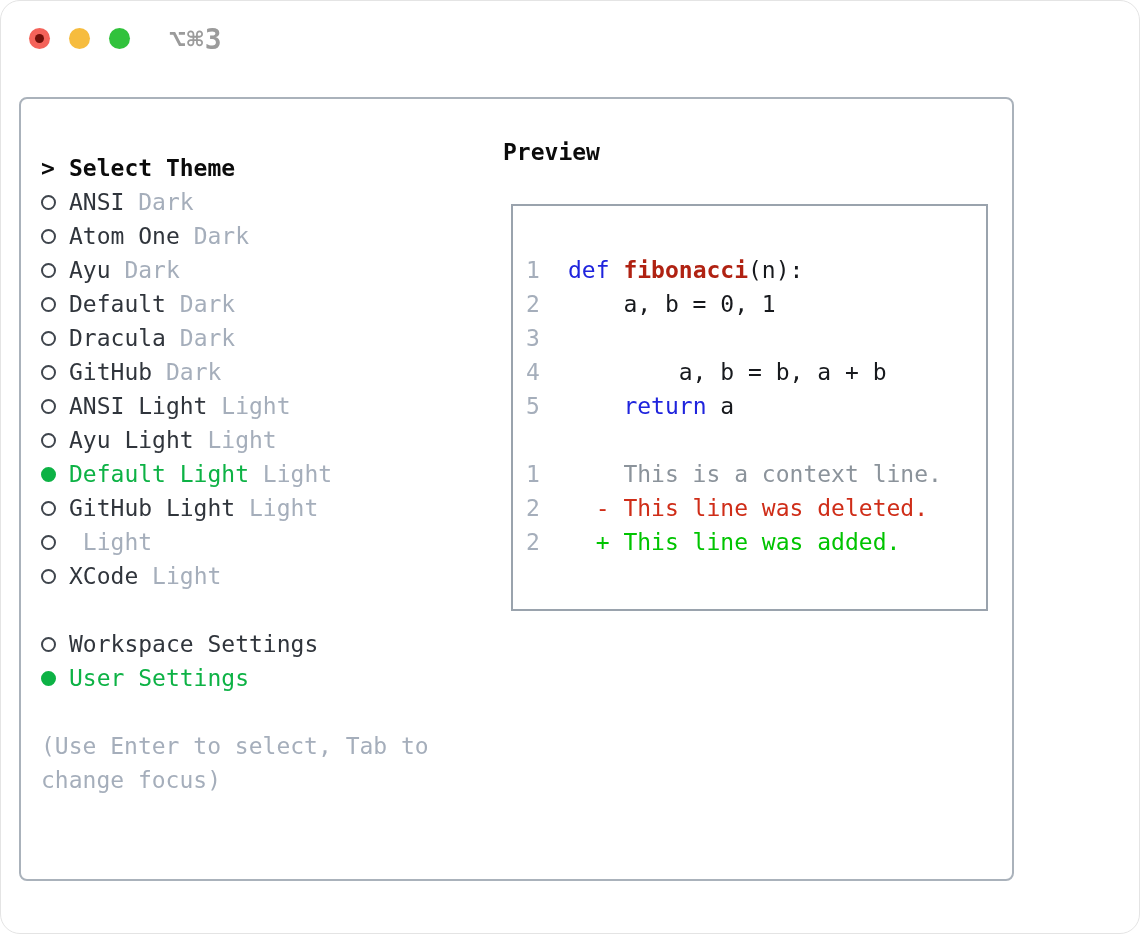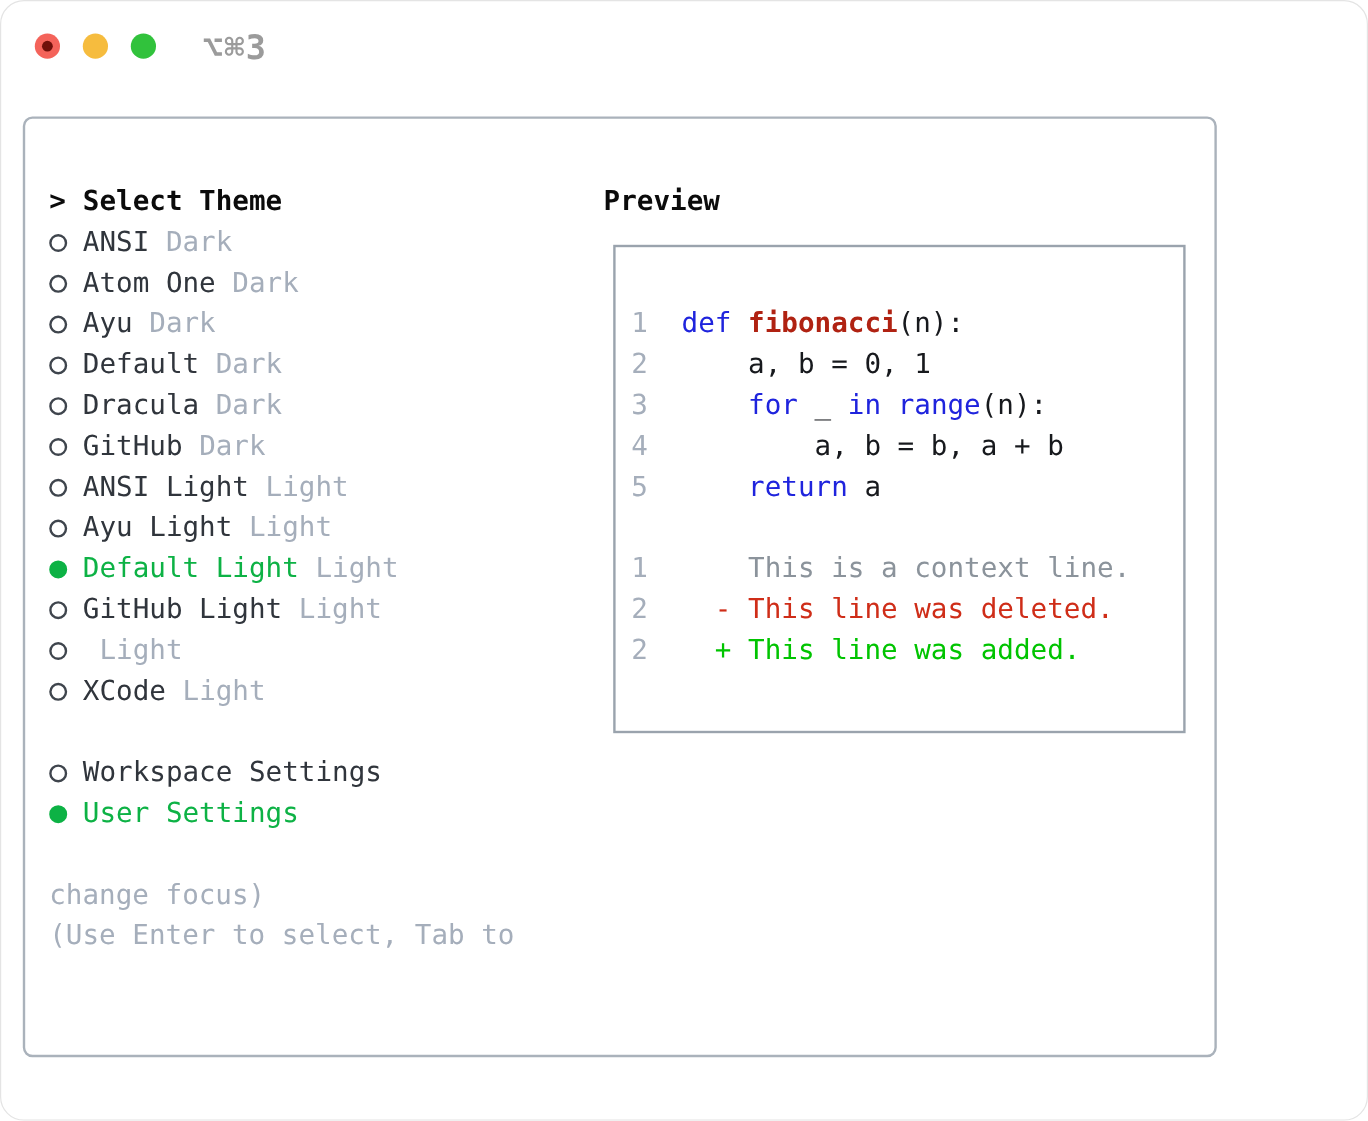--- a/index.html
+++ b/index.html
@@ -27,21 +27,21 @@
   .radio{width:15px;height:15px;box-sizing:border-box;border:2px solid #3f454d;border-radius:50%;}
   .radio.sel{background:var(--selected_green);border-color:var(--selected_green);}
   .title{font-weight:bold;color:var(--heading_black);}
   .name{color:var(--text_dark);}
   .row.selected .name{color:var(--selected_green);}
   .variant{color:var(--muted_gray);margin-left:1ch;}
   .section-title .label{color:var(--heading_black);}
   .spacer{height:34px;}
   .hint{color:var(--muted_gray);}
   
-  .preview-title{position:absolute;left:482px;top:52px;height:34px;line-height:34px;
+  .preview-title{position:absolute;left:482px;top:36px;height:34px;line-height:34px;
                  font-size:23px;font-weight:bold;color:var(--heading_black);}
   .preview-box{position:absolute;left:490px;top:105px;width:477px;height:407px;
                box-sizing:border-box;border:2px solid var(--preview_border);background:#fff;}
   .codewrap{position:absolute;left:13px;top:47px;font-size:23px;line-height:34px;}
   .cl{display:flex;height:34px;align-items:center;}
   .ln{width:42px;flex:none;color:var(--muted_gray);white-space:pre;}
   .code{white-space:pre;color:var(--code_plain);}
   .seg-keyword{color:var(--keyword_blue);}
   .seg-function{color:var(--function_red);font-weight:bold;}
   .seg-plain{color:var(--code_plain);}
@@ -171,40 +171,39 @@
             <span class="marker">
               <span class="radio sel"></span>
             </span>
             <span class="name">User Settings</span>
           </div>
         </div>
 
       <div class="spacer"></div>
 
       <div class="hint">
+        <div>(Use Enter to select, Tab to</div>
         <div>change focus)</div>
-        <div>(Use Enter to select, Tab to</div>
       </div>
     </div>
 
     <div class="preview-title">Preview</div>
 
     <div class="preview-box">
       <div class="codewrap" id="code-lines">
           <div class="cl">
             <span class="ln">1</span>
             <span class="code"><span class="seg-keyword">def </span><span class="seg-function">fibonacci</span><span class="seg-plain">(n):</span></span>
           </div>
           <div class="cl">
             <span class="ln">2</span>
             <span class="code"><span class="seg-plain">    a, b = 0, 1</span></span>
           </div>
           <div class="cl">
             <span class="ln">3</span>
-            <span class="code"><span class="seg-plain">    </span><span class="seg-keyword">for</span><span class="seg-plain"> _ </span><span class="seg-keyword">in</span><span class="seg-plain"> </span><span class="seg-keyword">range</span><span class="seg-plain">(n):</span></span>
           </div>
           <div class="cl">
             <span class="ln">4</span>
             <span class="code"><span class="seg-plain">        a, b = b, a + b</span></span>
           </div>
           <div class="cl">
             <span class="ln">5</span>
             <span class="code"><span class="seg-plain">    </span><span class="seg-keyword">return</span><span class="seg-plain"> a</span></span>
           </div>
           <div class="cl spacer"></div>

